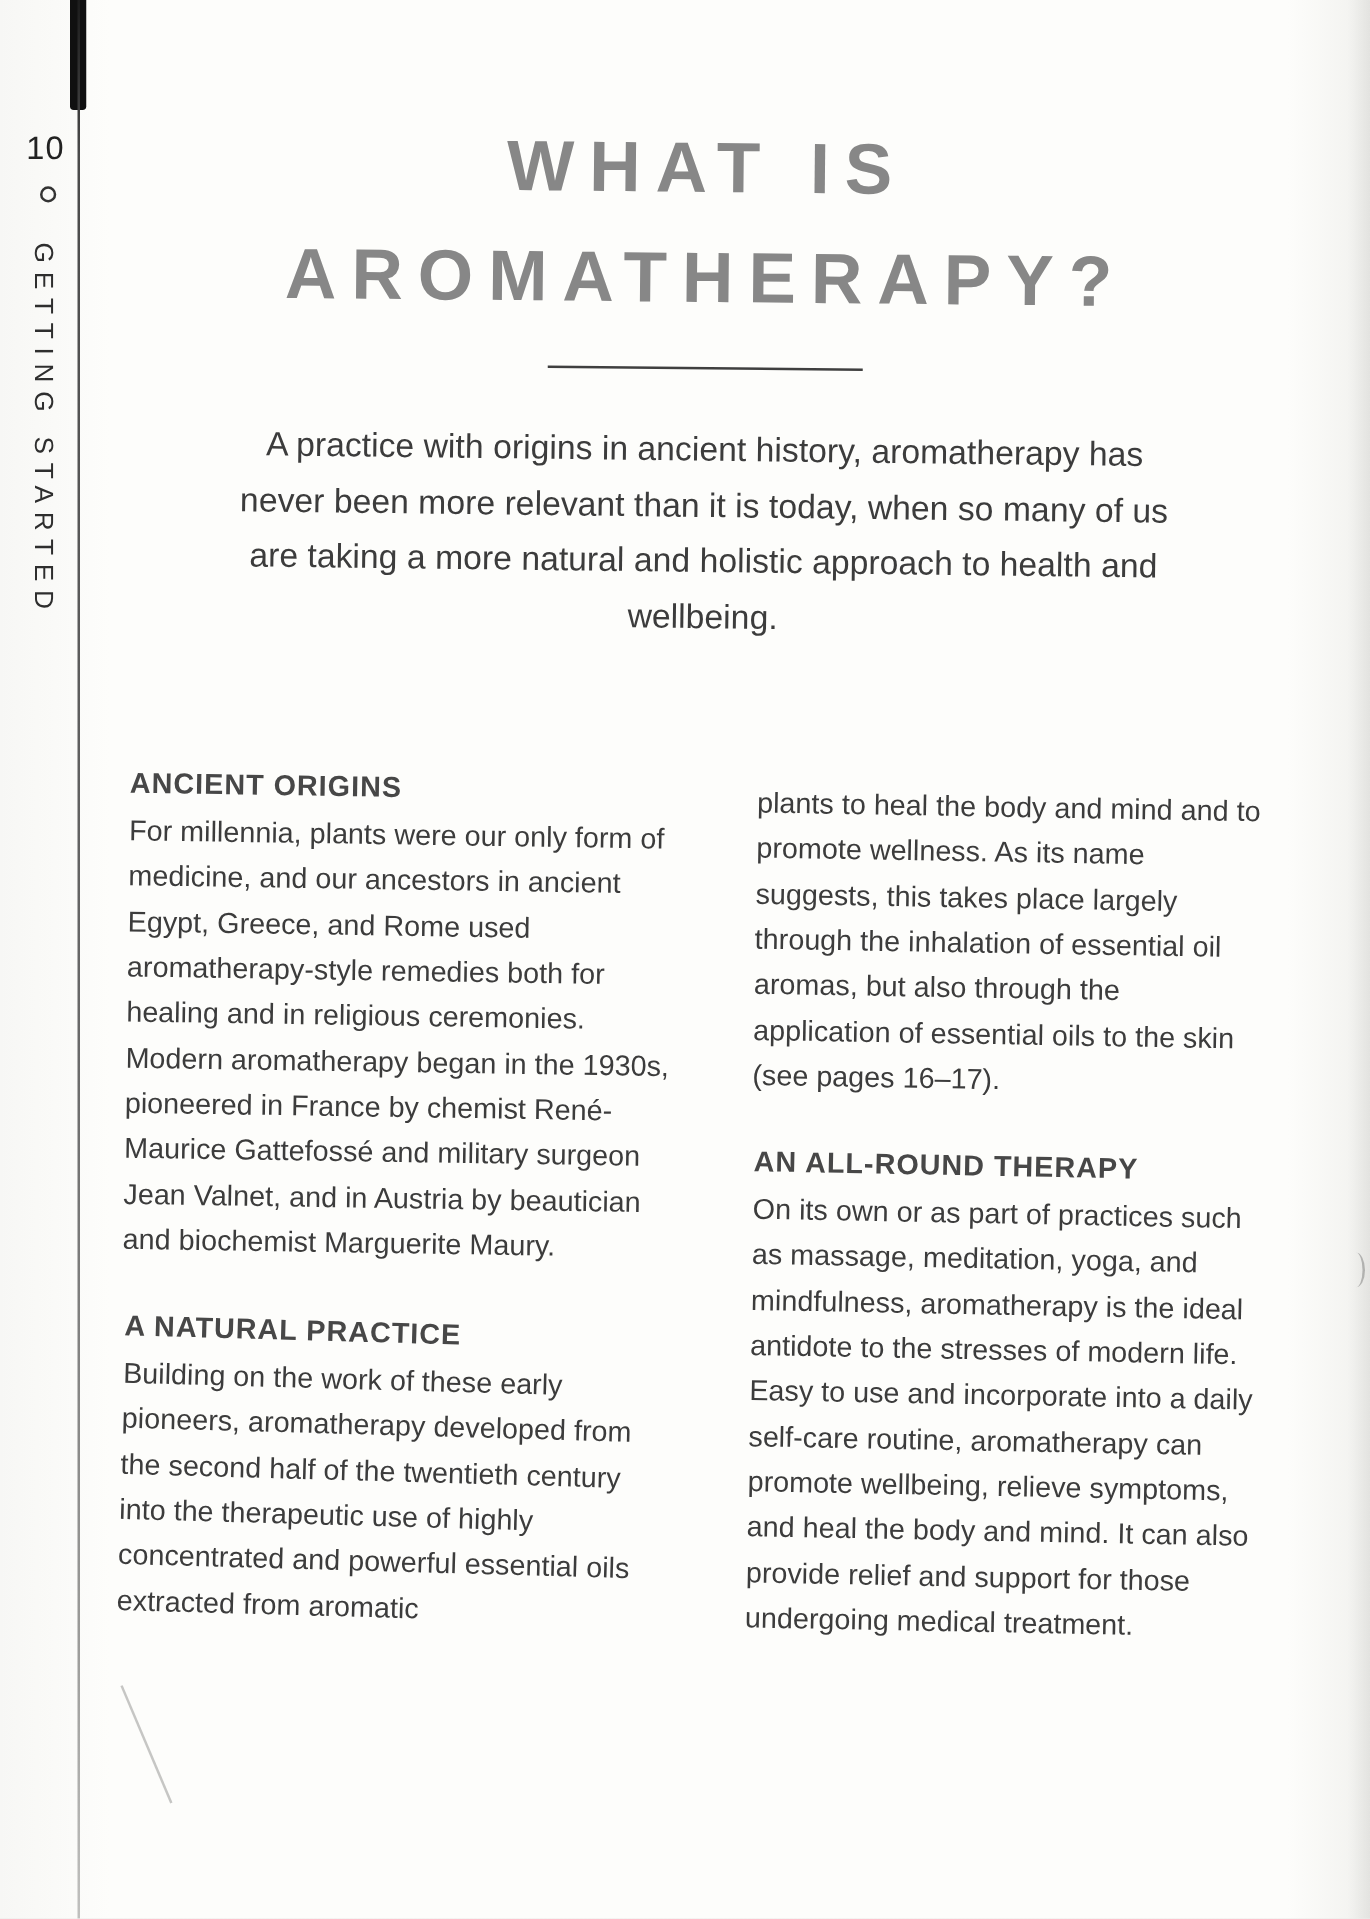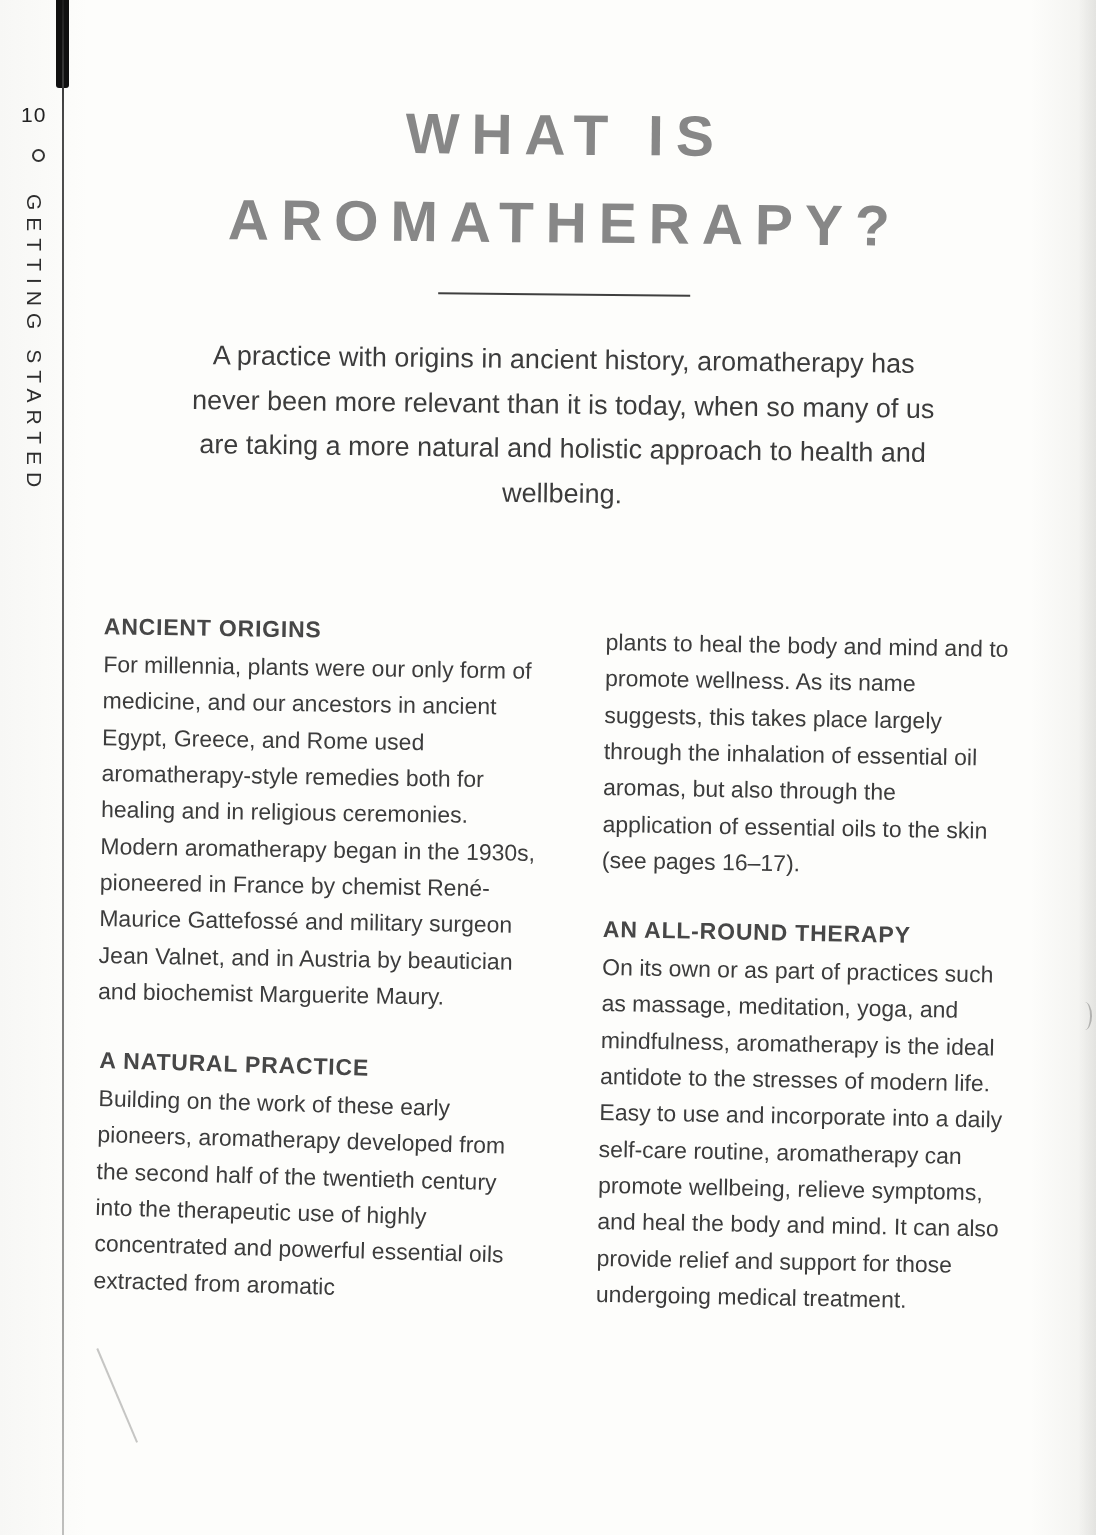--- a/index.html
+++ b/index.html
@@ -32,21 +32,21 @@
     top: 0;
     width: 13px;
     height: 88px;
     background: #101010;
     border-radius: 0 0 3px 3px;
   }
   .page-number {
     position: absolute;
     left: 21px;
     top: 103px;
-    font-size: 21px;
+    font-size: 26px;
     font-weight: 400;
     color: #222;
     letter-spacing: 1px;
   }
   .ring-marker {
     position: absolute;
     left: 32px;
     top: 149px;
     width: 9px;
     height: 9px;

